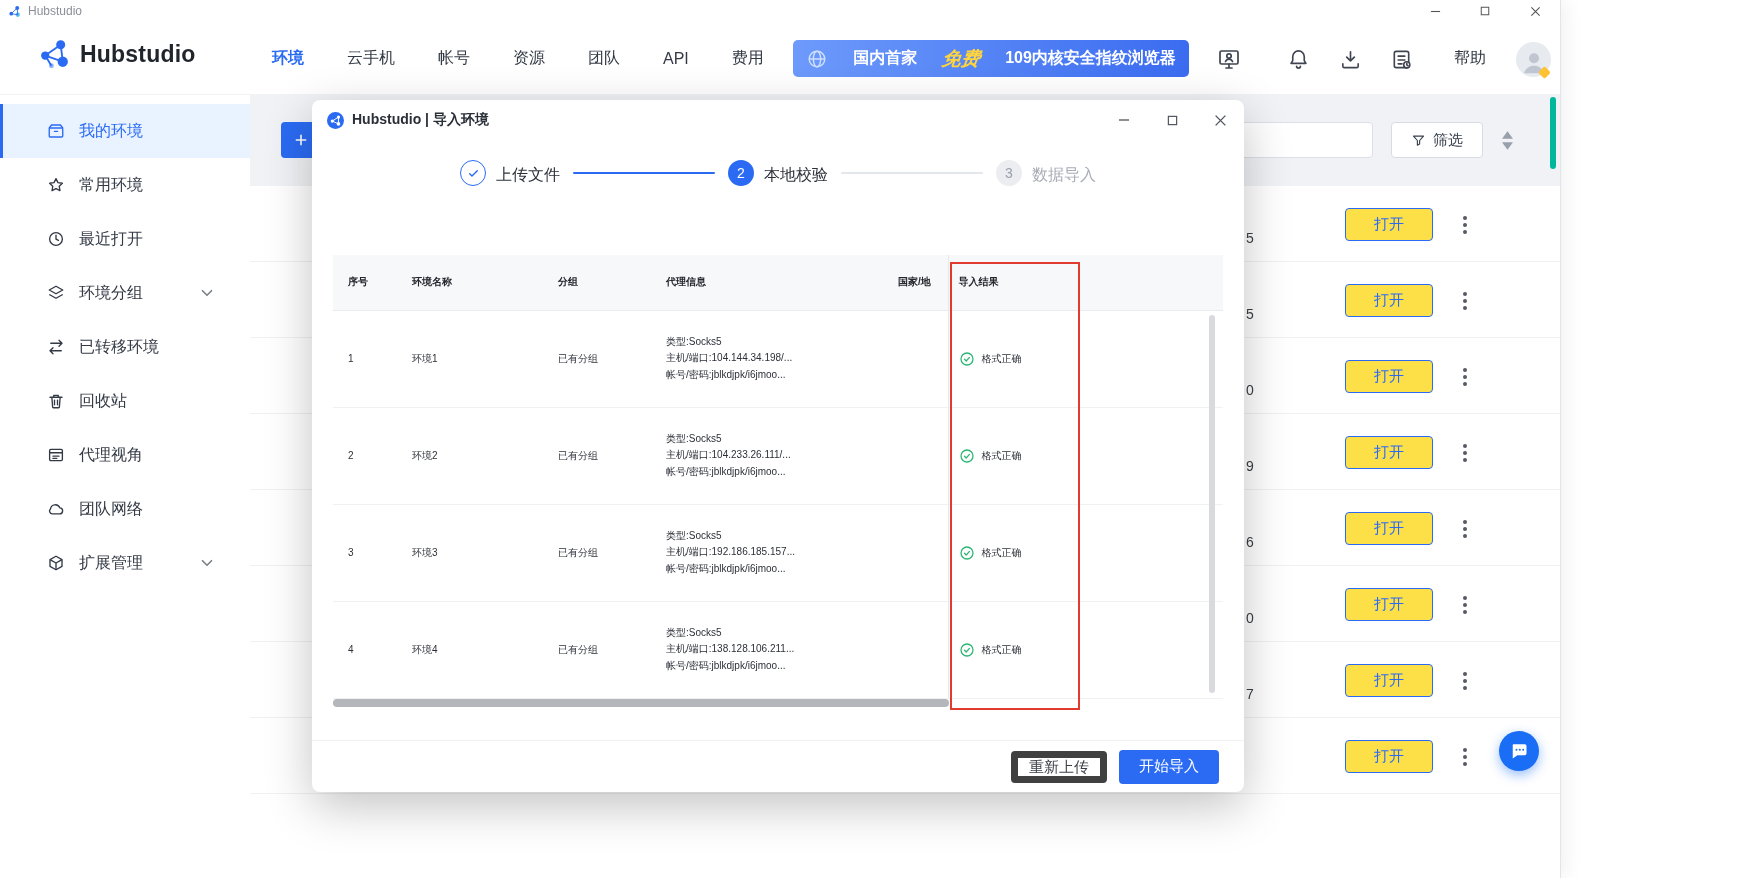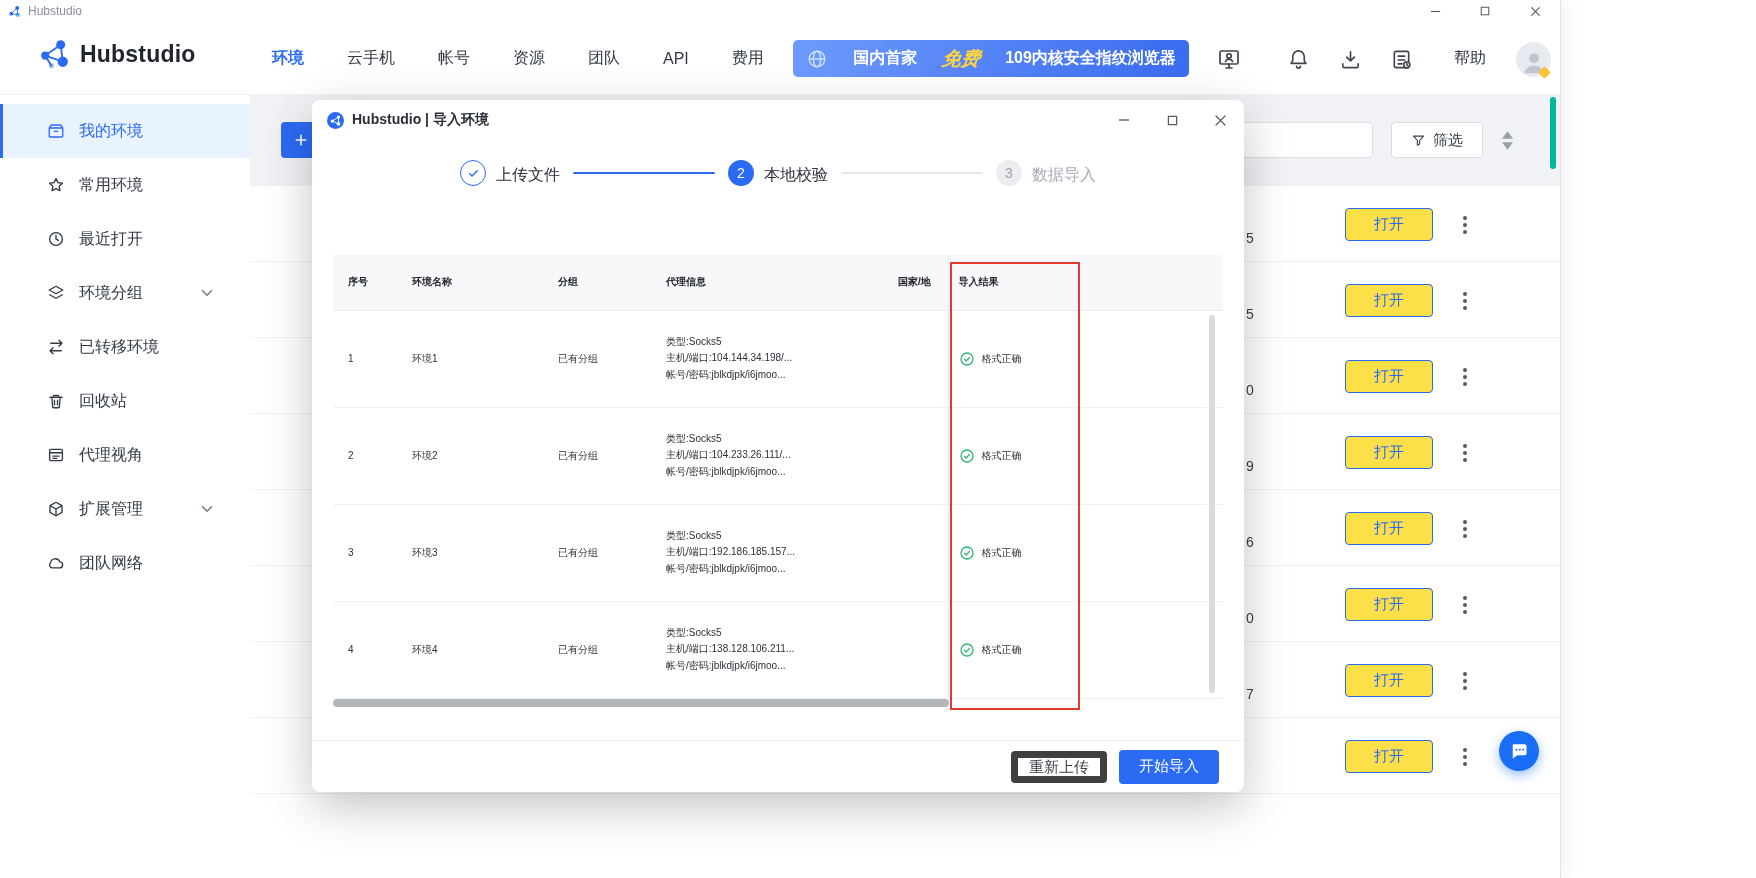--- a/index.html
+++ b/index.html
@@ -223,33 +223,33 @@
     </div>
     <div class="side-item">
       <svg class="ic" viewBox="0 0 24 24" fill="none" stroke="currentColor" stroke-width="1.8" stroke-linecap="round">
           <rect x="3.5" y="4.5" width="17" height="15" rx="1.5"></rect>
           <path d="M3.5 9h17M8 13.5h8M8 16.5h5"></path>
         </svg>
       <span>代理视角</span>
     </div>
     <div class="side-item">
       <svg class="ic" viewBox="0 0 24 24" fill="none" stroke="currentColor" stroke-width="1.8" stroke-linejoin="round">
+          <path d="M7 18.5h9.5a4 4 0 0 0 .6-8A6.5 6.5 0 0 0 4.6 12 3.8 3.8 0 0 0 7 18.5z"></path>
+        </svg>
+      <span>团队网络</span>
+    </div>
+    <div class="side-item">
+      <svg class="ic" viewBox="0 0 24 24" fill="none" stroke="currentColor" stroke-width="1.8" stroke-linejoin="round">
           <path d="M12 3l8 4.5v9L12 21l-8-4.5v-9z"></path>
           <path d="M12 12l8-4.5M12 12L4 7.5M12 12v9"></path>
         </svg>
       <span>扩展管理</span>
       <svg class="ic side-chevron" viewBox="0 0 24 24" fill="none" stroke="currentColor" stroke-width="2.2" stroke-linecap="round" stroke-linejoin="round">
           <path d="M6 9l6 6 6-6"></path>
         </svg>
-    </div>
-    <div class="side-item">
-      <svg class="ic" viewBox="0 0 24 24" fill="none" stroke="currentColor" stroke-width="1.8" stroke-linejoin="round">
-          <path d="M7 18.5h9.5a4 4 0 0 0 .6-8A6.5 6.5 0 0 0 4.6 12 3.8 3.8 0 0 0 7 18.5z"></path>
-        </svg>
-      <span>团队网络</span>
     </div>
   </div>
 
   <button class="plus-btn">
     <svg class="ic" width="16" height="16" viewBox="0 0 24 24" fill="none" stroke="#fff" stroke-width="2.4" stroke-linecap="round">
         <path d="M12 5v14M5 12h14"></path>
       </svg>
   </button>
   <div class="search-box">
     <input type="text" placeholder="环境名称" style="">

